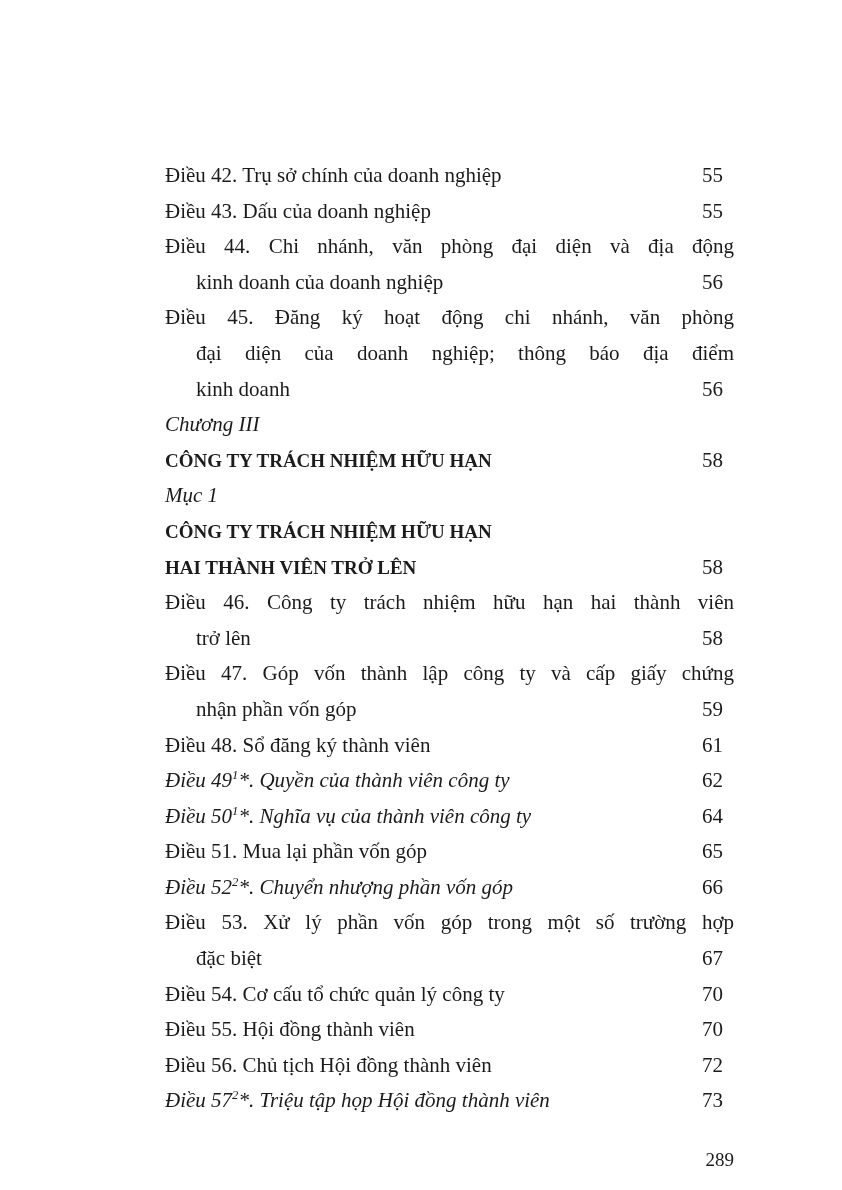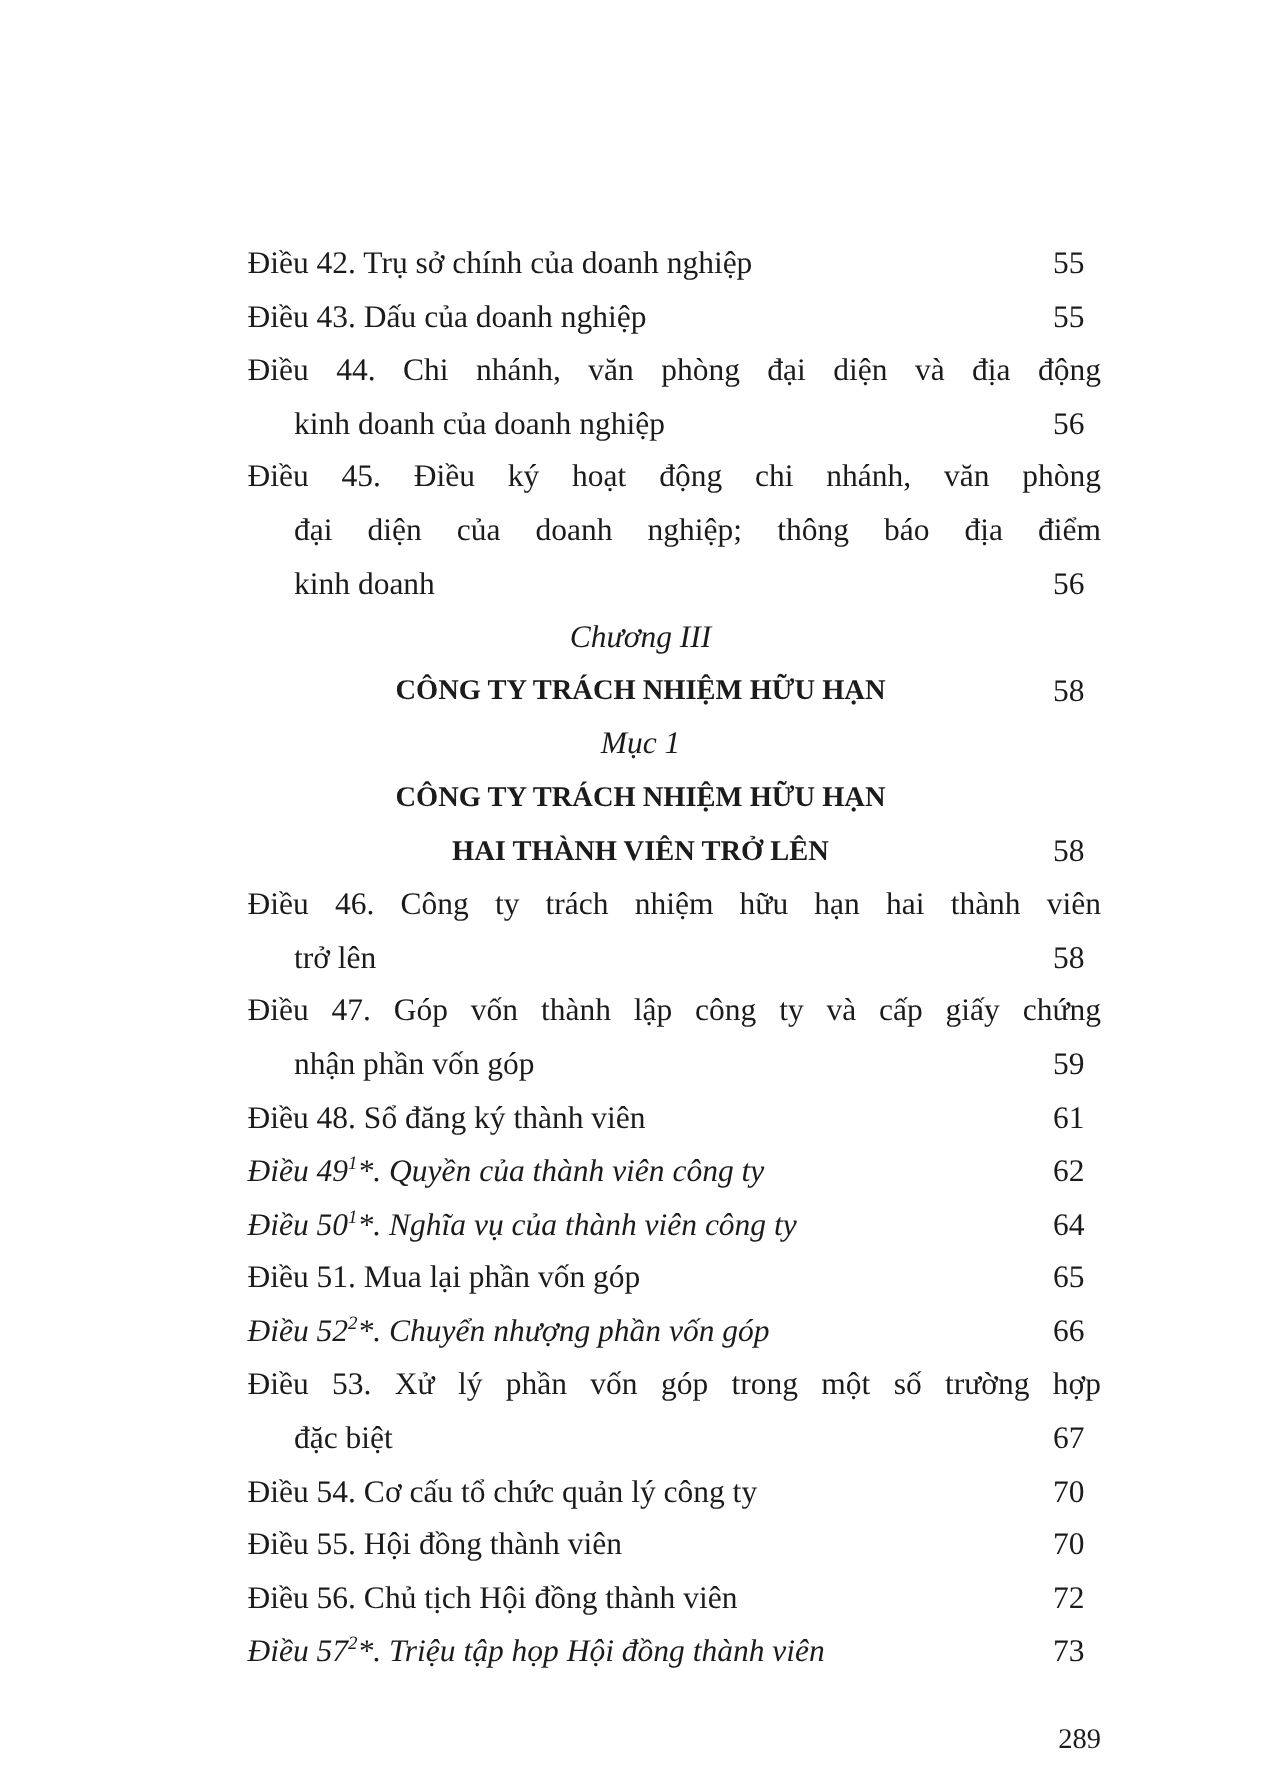--- a/index.html
+++ b/index.html
@@ -27,21 +27,21 @@
   .row { position: relative; }
   .line { text-align: left; }
   .line.cont { padding-left: 31px; }
   .just { text-align: justify; text-align-last: justify; }
   .it { font-style: italic; }
   sup {
     font-size: 0.6em;
     vertical-align: super;
     line-height: 0;
   }
-  .center { text-align: center; padding-right: 45px; }
+  .center { text-align: left; padding-right: 45px; }
   .center.bold .hline { font-weight: 700; font-size: 19px; }
   .center.italic .hline { font-style: italic; }
   .pg {
     position: absolute;
     right: 11px; bottom: 0;
     font-style: normal;
     font-weight: 400;
     font-size: 21px;
   }
   .folio {
@@ -63,21 +63,21 @@
       <div class="row entry">
         <div class="line"><span class="lbl">Điều 43.</span><span> Dấu của doanh nghiệp</span></div>
         <span class="pg">55</span>
       </div>
       <div class="row entry">
         <div class="line just"><span class="lbl">Điều 44.</span><span> Chi nhánh, văn phòng đại diện và địa động</span></div>
         <div class="line cont">kinh doanh của doanh nghiệp</div>
         <span class="pg">56</span>
       </div>
       <div class="row entry">
-        <div class="line just"><span class="lbl">Điều 45.</span><span> Điều ký hoạt động chi nhánh, văn phòng</span></div>
+        <div class="line just"><span class="lbl">Điều 45.</span><span> Đăng ký hoạt động chi nhánh, văn phòng</span></div>
         <div class="line cont just">đại diện của doanh nghiệp; thông báo địa điểm</div>
         <div class="line cont">kinh doanh</div>
         <span class="pg">56</span>
       </div>
       <div class="row center italic">
         <div class="hline">Chương III</div>
       </div>
       <div class="row center bold">
         <div class="hline">CÔNG TY TRÁCH NHIỆM HỮU HẠN</div>
         <span class="pg">58</span>

